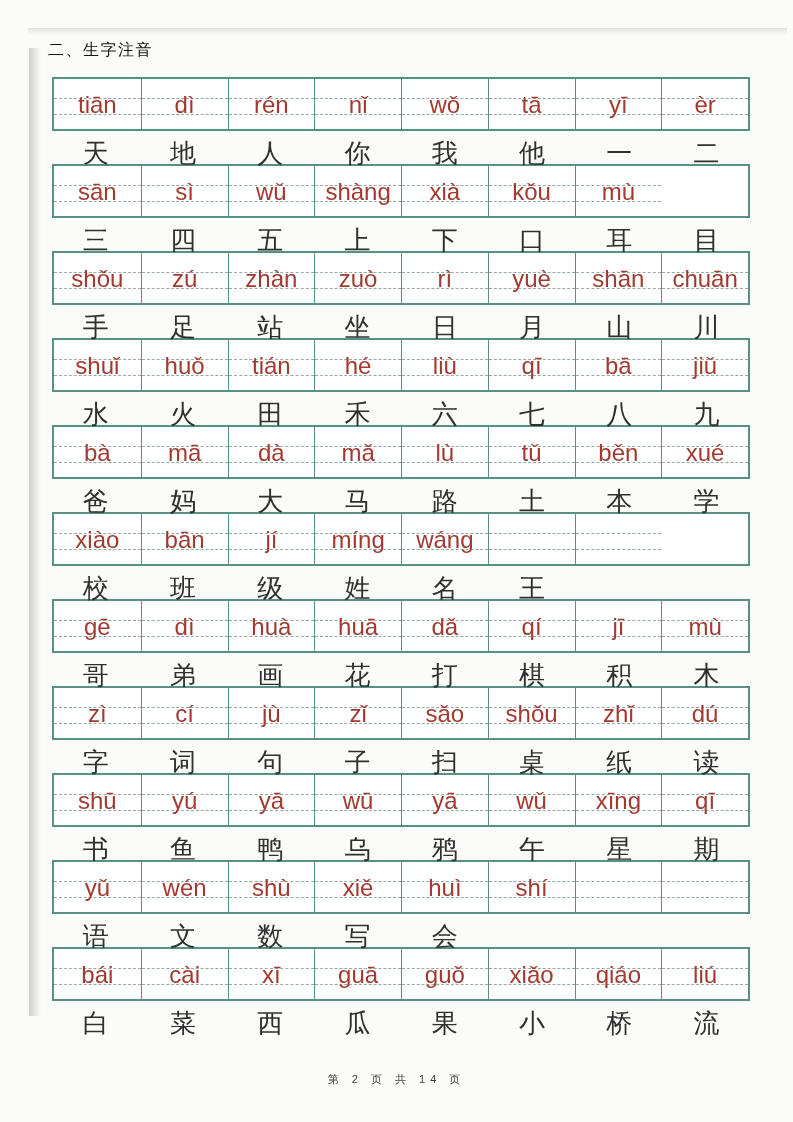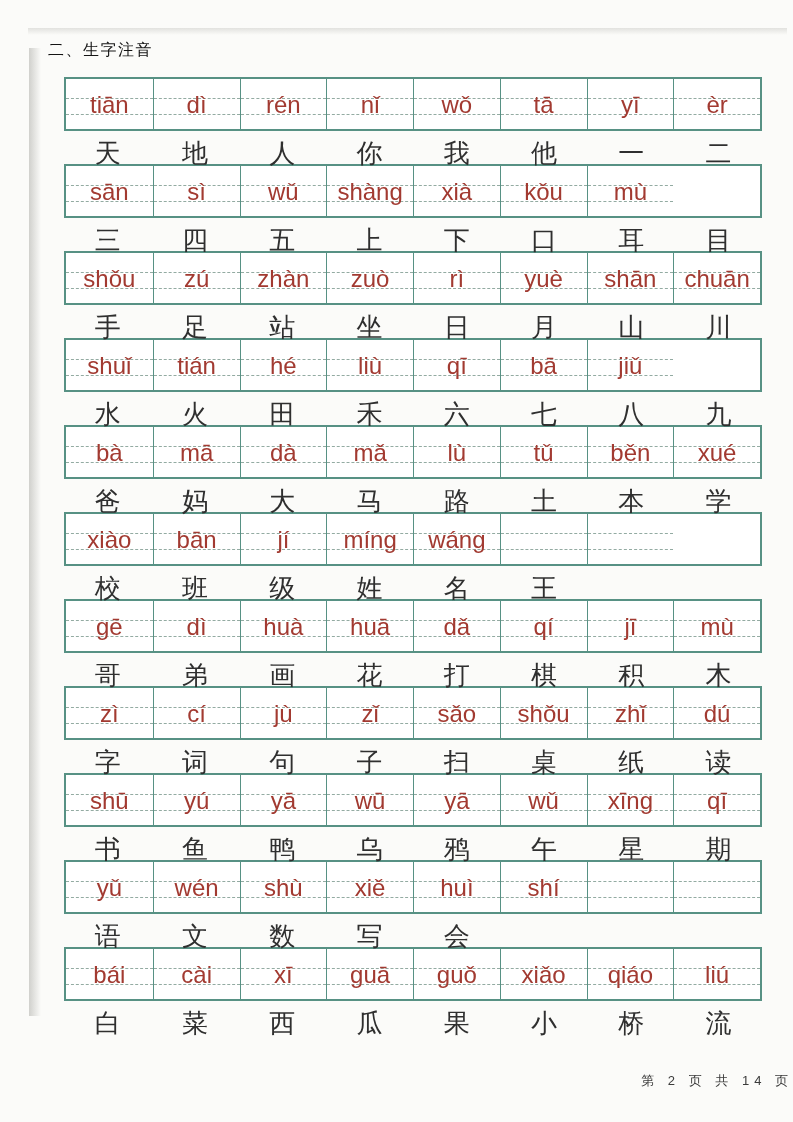--- a/index.html
+++ b/index.html
@@ -22,21 +22,21 @@
     position: absolute; left: 28px; top: 28px; right: 6px; height: 7px;
     background: linear-gradient(to bottom, rgba(168,168,162,0.30), rgba(168,168,162,0));
     pointer-events: none;
   }
   .title {
     position: absolute; left: 48px; top: 40px;
     font-size: 16px; font-weight: normal; letter-spacing: 1.5px;
     color: var(--title, #141414);
   }
   .grid {
-    position: absolute; left: 64px; top: 77px; width: 698px;
+    position: absolute; left: 52px; top: 77px; width: 698px;
   }
   .pinyin-row {
     display: grid; grid-template-columns: repeat(8, 1fr);
     height: 54px; box-sizing: border-box;
     border: 2px solid var(--grid-border, #579184);
     background: #ffffff;
   }
   .pinyin-cell {
     position: relative;
     border-left: 1.5px solid var(--grid-border, #579184);
@@ -61,22 +61,22 @@
     height: 33px;
   }
   .char-cell {
     display: flex; align-items: center; justify-content: center;
     font-size: 26px; padding-top: 5px;
     color: var(--char, #2f2f2f);
     font-family: "Liberation Serif", "DejaVu Serif", serif;
   }
   .footer {
     position: absolute; left: 0; right: 0; top: 1072px;
-    text-align: right;
-    font-size: 13px; letter-spacing: 5px;
+    text-align: center;
+    font-size: 11px; letter-spacing: 5px;
     color: #3b3b3b;
   }
 </style>
 </head>
 <body>
 
 <div class="page">
   <div class="scan-edge-top"></div>
   <div class="scan-edge-left"></div>
 
@@ -236,20 +236,25 @@
       </div>
       <div class="pinyin-row">
         <div class="pinyin-cell">
           <div class="dash d1"></div>
           <div class="dash d2"></div>
           <span class="pinyin-text">shuǐ</span>
         </div>
         <div class="pinyin-cell">
           <div class="dash d1"></div>
           <div class="dash d2"></div>
+          <span class="pinyin-text">huǒ</span>
+        </div>
+        <div class="pinyin-cell">
+          <div class="dash d1"></div>
+          <div class="dash d2"></div>
           <span class="pinyin-text">tián</span>
         </div>
         <div class="pinyin-cell">
           <div class="dash d1"></div>
           <div class="dash d2"></div>
           <span class="pinyin-text">hé</span>
         </div>
         <div class="pinyin-cell">
           <div class="dash d1"></div>
           <div class="dash d2"></div>

